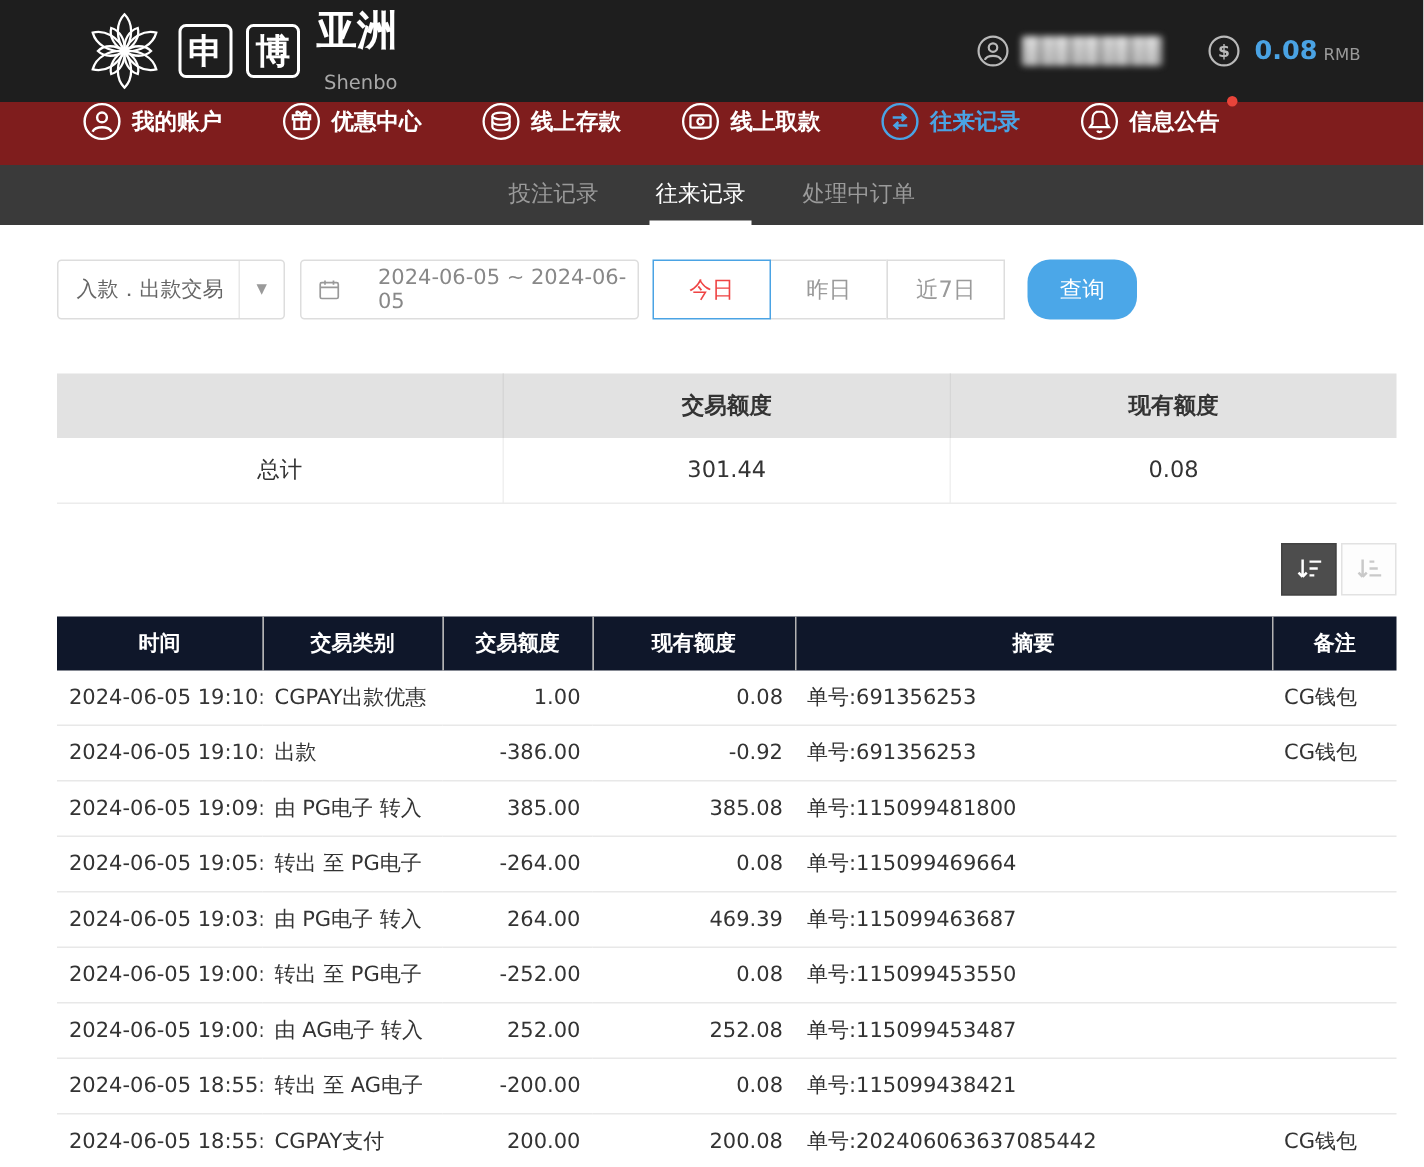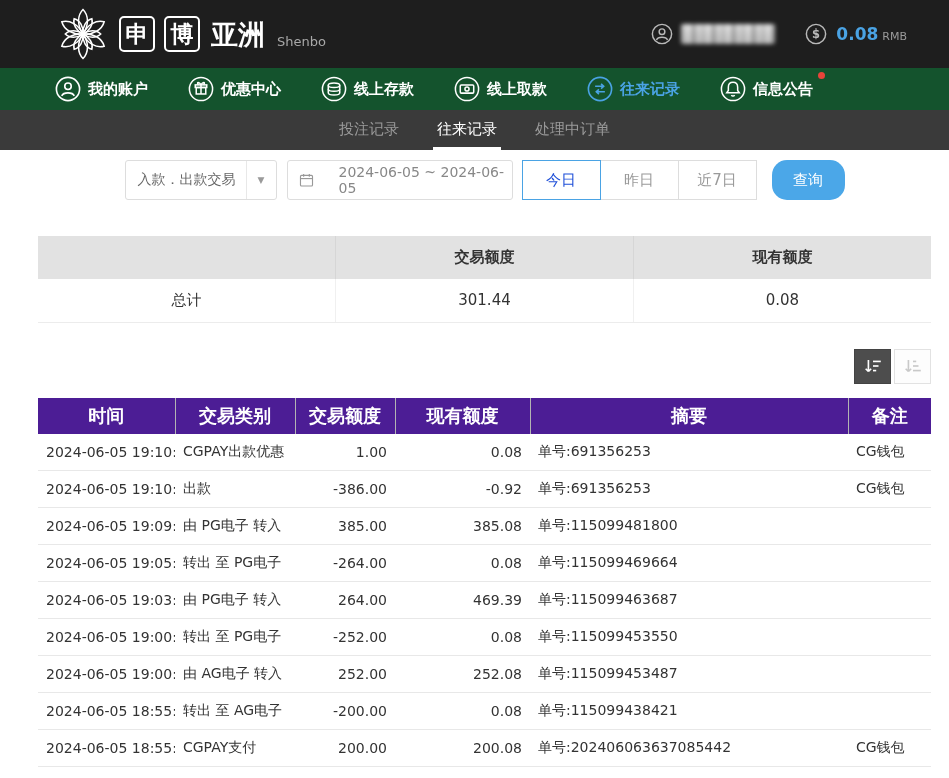--- a/index.html
+++ b/index.html
@@ -7,66 +7,66 @@
     font-family:"DejaVu Sans","Liberation Sans",sans-serif; }
 
   
   .topbar { height:68px; background:#1e1e1e; display:flex; align-items:center;
     justify-content:space-between; padding:0 42px 0 56px; }
   .logo { display:flex; align-items:center; gap:9px; }
   .logo-flower { width:54px; height:54px; }
   .logo-box { width:36px; height:36px; border:2px solid #fff; border-radius:5px; color:#fff;
     font-size:23px; font-weight:bold; display:flex; align-items:center; justify-content:center; }
   .logo-region { color:#fff; font-size:27px; font-weight:bold; line-height:1;
-    display:flex; align-items:flex-end; margin-left:2px;gap:12px; }
+    display:flex; flex-direction:column; align-items:flex-end; margin-left:2px;gap:12px; }
   .logo-sub { font-size:13px; color:#a8a8a8; font-weight:normal; margin-top:3px; }
   .topbar-right { display:flex; align-items:center; }
   .tb-icon { width:22px; height:22px; }
   .blurred-name { width:94px; height:20px; margin-left:8px; border-radius:2px;
     background:
       repeating-linear-gradient(90deg,#d9d9d9 0 5px,#f4f4f4 5px 10px,#bdbdbd 10px 15px,#e9e9e9 15px 20px),
       linear-gradient(#f0f0f0,#c8c8c8);
     background-blend-mode:multiply; filter:blur(2.2px); }
   .money-icon-wrap { margin-left:30px; display:flex; align-items:center; }
   .balance-amount { color:#4aa3e4; font-size:17px; font-weight:bold; margin-left:9px; }
   .balance-currency { color:#9a9a9a; font-size:11px; margin-left:4px; margin-top:4px; }
 
   
-  .mainnav { height:42px; background:#14532d; display:flex; align-items:center;
+  .mainnav { height:42px; background:#7f1d1d; display:flex; align-items:flex-start;
     padding-left:55px; gap:40px;font-family:Liberation Mono, monospace; }
   .nav-item { display:flex; align-items:center; gap:7px; color:#fff; font-size:15px;
     font-weight:bold; cursor:pointer; position:relative; white-space:nowrap; }
   .nav-item.active { color:#4aa3e4; }
   .nav-icon { width:26px; height:26px; display:block; }
   .nav-badge { position:absolute; top:-4px; right:-12px; width:7px; height:7px;
     border-radius:50%; background:#e8443a; }
 
   
   .subnav { height:40px; background:#3a3a3a; display:flex; justify-content:center; gap:30px;align-items:center; }
   .subtab { color:#9a9a9a; font-size:15px; line-height:38px; height:40px; padding:0 4px; cursor:pointer; }
   .subtab.active { color:#fff; border-bottom:3px solid #fff; }
 
   
   .content { padding:0 18px 0 38px; }
 
-  .filters { margin-top:10px; display:flex; align-items:center;justify-content:center; }
+  .filters { margin-top:23px; display:flex; align-items:center; }
   .select-box { width:152px; height:40px; border:1px solid #ddd; border-radius:3px;
     display:flex; align-items:center; justify-content:space-between; color:#666;
     font-size:14px; padding-left:12px; cursor:pointer; background:#fff; }
   .select-caret { width:30px; height:100%; border-left:1px solid #e8e8e8; display:flex;
     align-items:center; justify-content:center; color:#9a9a9a; font-size:9px; }
   .date-box { margin-left:10px; width:226px; height:40px; border:1px solid #ddd; border-radius:3px;
     display:flex; align-items:center; gap:24px; padding-left:10px; color:#888; font-size:14px;
     cursor:pointer; background:#fff; }
   .cal-icon { width:18px; height:18px; }
   .quick-group { margin-left:10px; display:flex; }
   .quick-btn { width:79px; height:40px; border:1px solid #ddd; background:#fff; color:#9a9a9a;
     font-size:15px; margin-left:-1px; display:flex; align-items:center; justify-content:center;
     cursor:pointer; position:relative; }
-  .quick-btn.active { border-color:#4aa3e4; color:#1d4ed8; z-index:1; }
+  .quick-btn.active { border-color:#4aa3e4; color:#ef4444; z-index:1; }
   .search-btn { margin-left:15px; width:73px; height:40px; background:#4ba7e8; color:#fff;
     font-size:15px; border:none; border-radius:15px; cursor:pointer;
     font-family:inherit; }
 
   
   table { border-collapse:collapse; }
   .summary { margin-top:36px; width:100%; table-layout:fixed; }
   .summary th { background:#e2e2e2; height:43px; font-size:15px; color:#333; font-weight:bold;
     border-right:1px solid #d6d6d6; width:33.33%; }
   .summary th:last-child { border-right:none; }
@@ -76,22 +76,22 @@
 
   
   .sort-row { margin-top:26px; display:flex; justify-content:flex-end; gap:3px; }
   .sort-btn { width:37px; height:35px; display:flex; align-items:center; justify-content:center;
     background:#4d4d4d; border:1px solid #434343; color:#fff; cursor:pointer; }
   .sort-btn.inactive { background:#fdfdfd; border:1px solid #e2e2e2; color:#c9c9c9; }
   .sort-btn svg { width:22px; height:22px; }
 
   
   .records { margin-top:14px; width:100%; table-layout:fixed; font-size:14px; }
-  .records thead th { background:#4c1d95; color:#fff; height:36px; font-weight:bold;
-    border-right:1px solid #b3b3b3; font-size:18px; }
+  .records thead th { background:#0f172a; color:#fff; height:36px; font-weight:bold;
+    border-right:1px solid #b3b3b3; font-size:14px; }
   .records thead th:last-child { border-right:none; }
   .records tbody td { height:37px; border-bottom:1px solid #e8e8e8; color:#333;
     padding:0 8px; text-align:left; background:#fff; white-space:nowrap; overflow:hidden; }
   .records td.col-2, .records td.col-3 { text-align:right; }
 </style>
 </head>
 <body>
 
 <header class="topbar">
   <div class="logo">

